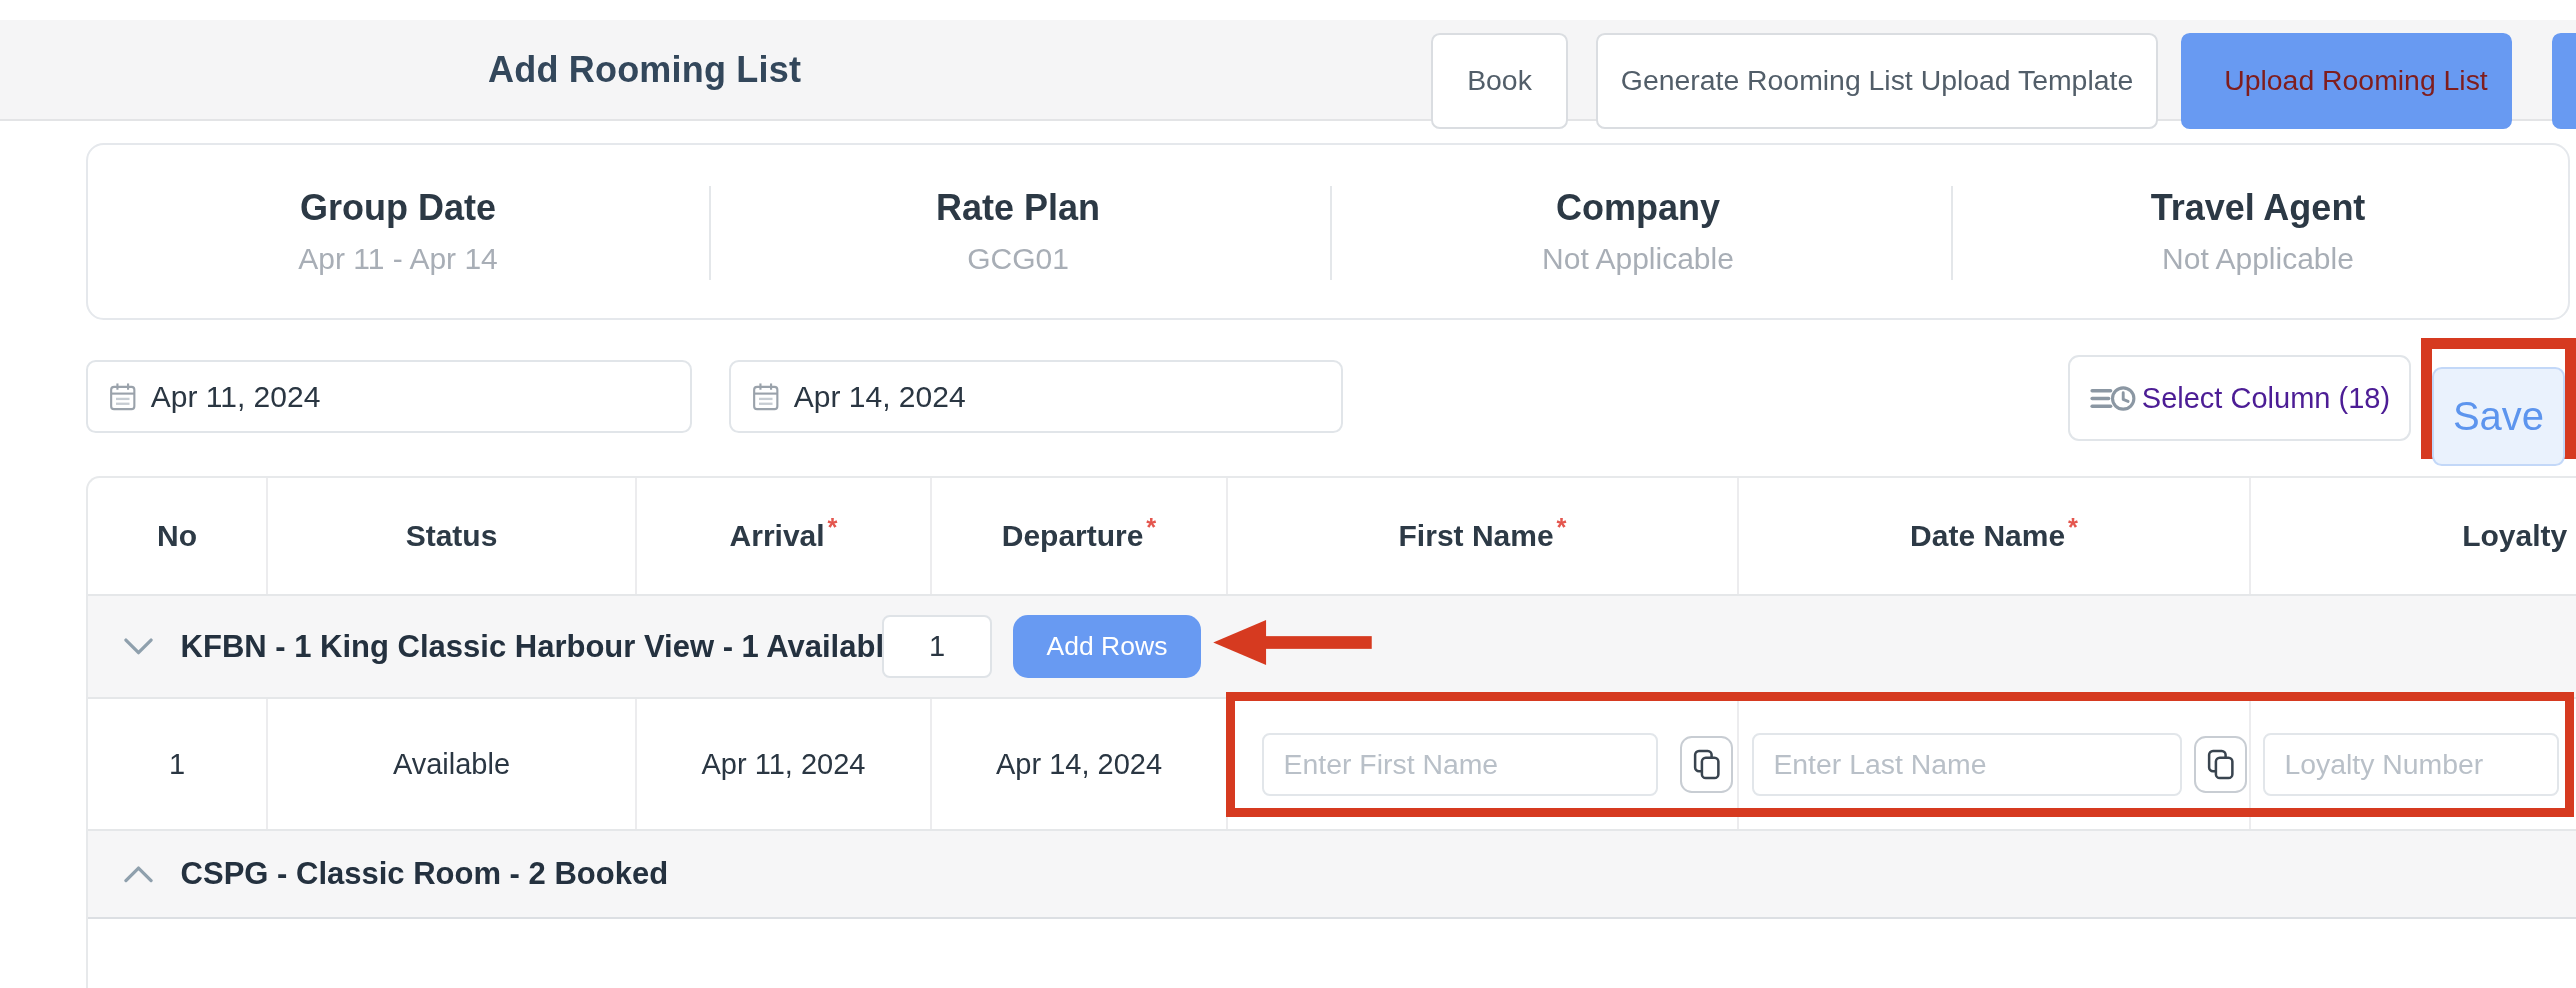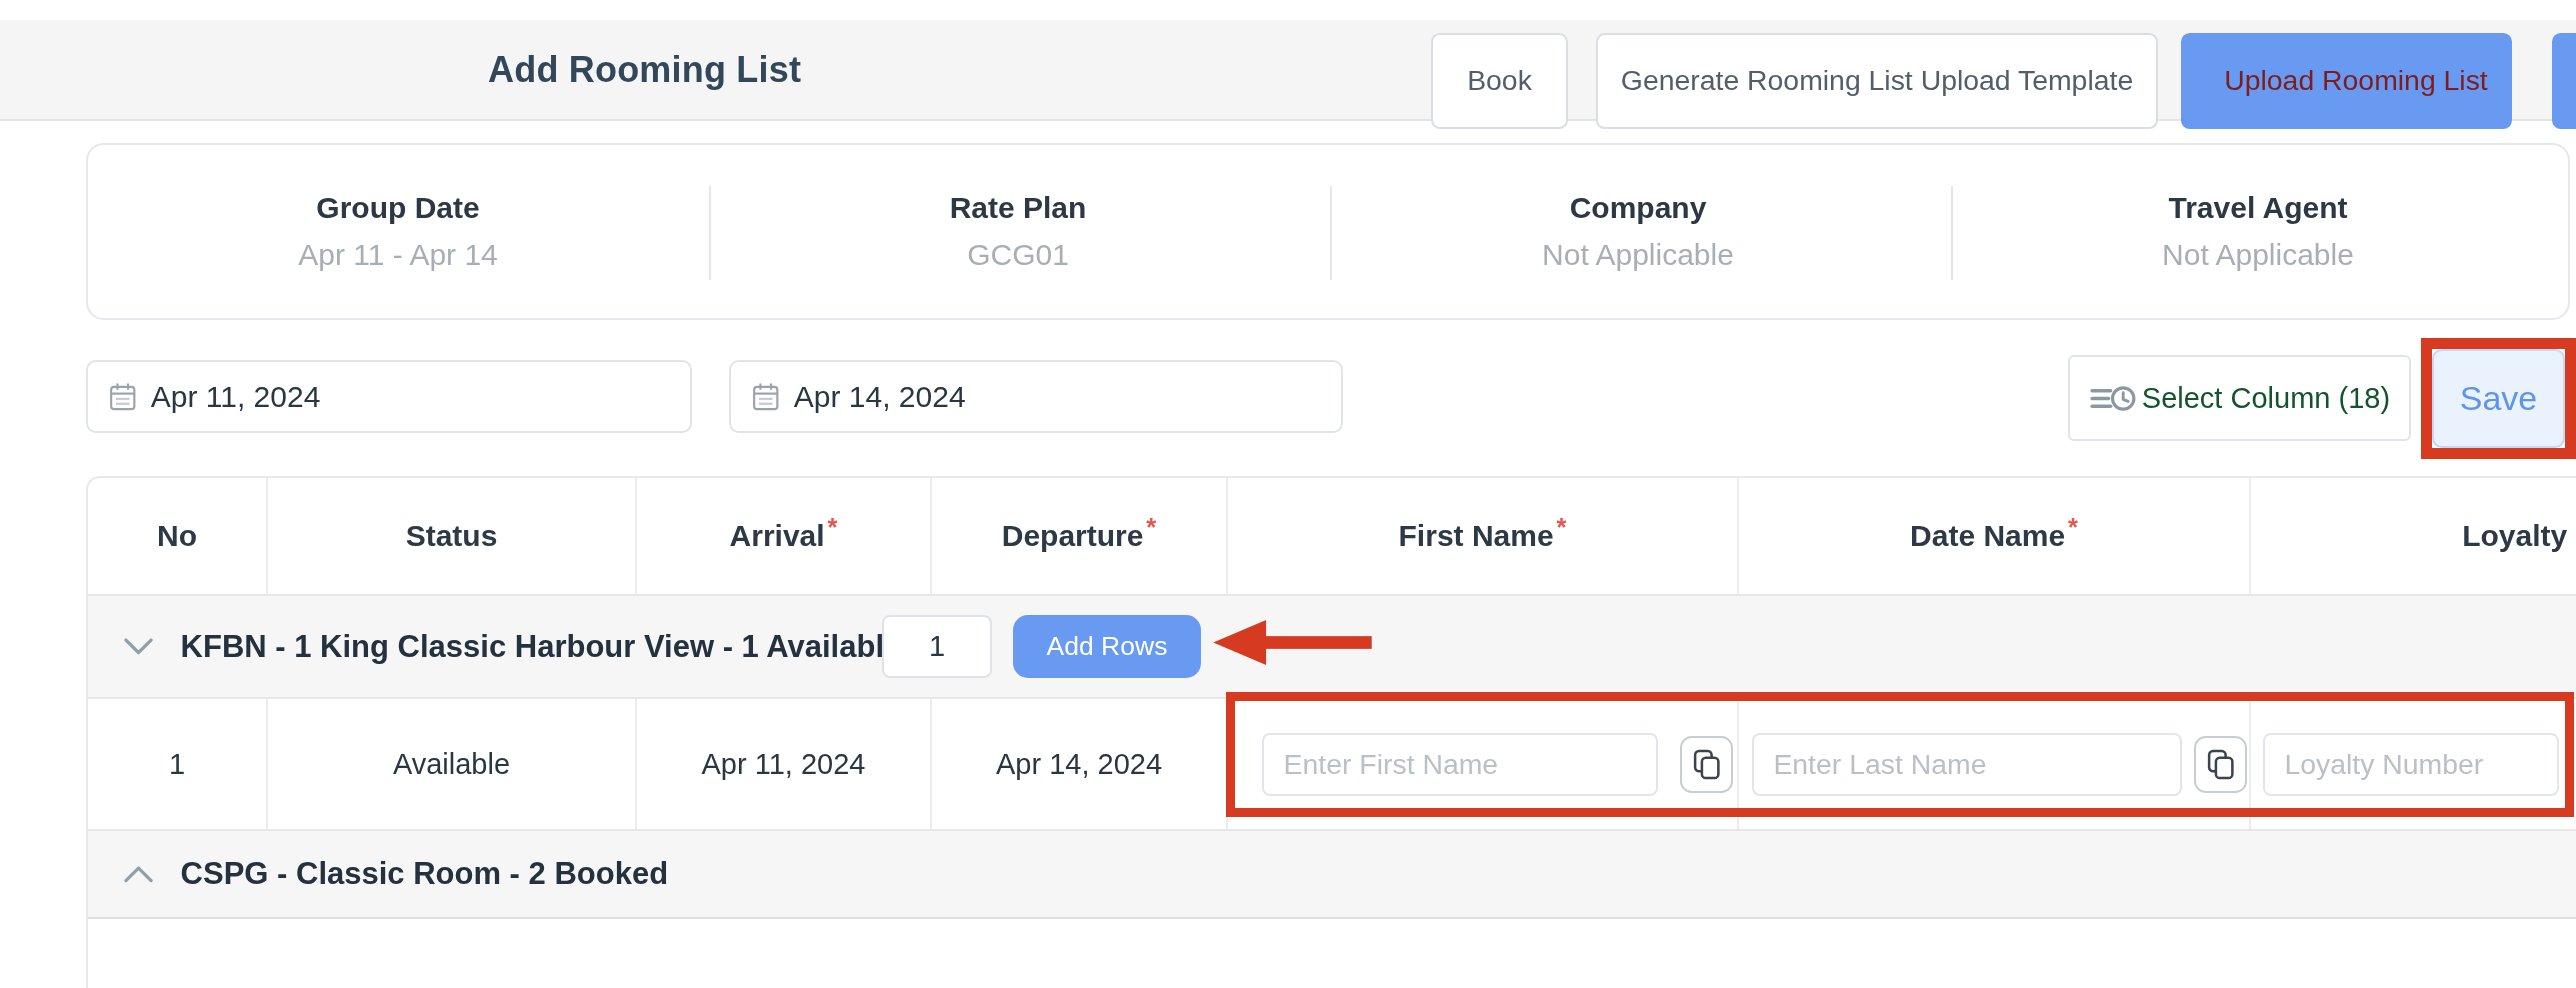--- a/index.html
+++ b/index.html
@@ -19,39 +19,39 @@
   .tb-btn.primary { background:#689af2; border-color:#689af2; color:#7f1d1d;padding-left:19px; }
   .btn-book { left:1431px; width:137px; }
   .btn-generate { left:1596px; width:562px; }
   .btn-upload { left:2181px; width:331px; }
   .btn-partial { left:2552px; width:69px; }
   
   .summary-card { position:absolute; left:86px; top:143px; width:2484px; height:177px;
     background:#fff; border:2px solid #e5e8ec; border-radius:17.7px;
     display:grid; grid-template-columns:repeat(4,1fr); }
   .summary-col { display:flex; flex-direction:column; align-items:center; justify-content:center; gap:12.8px; }
-  .summary-label { font-size:30px; font-weight:bold; color:#2c3945; }
+  .summary-label { font-size:36px; font-weight:bold; color:#2c3945; }
   .summary-value { font-size:30px; color:#a8aeb6; }
   .summary-divider { position:absolute; top:41px; height:94px; width:2px; background:#e4e7ea; }
   .sd1{ left:621px; } .sd2{ left:1242px; } .sd3{ left:1863px; }
   
   .date-field { position:absolute; top:360px; height:73px; background:#fff; border:2px solid #e1e5e9;
     border-radius:9.8px; display:flex; align-items:center; gap:14.7px; padding-left:20.6px;
     font-size:30px; color:#2a3642; cursor:pointer; }
   .df-start { left:86px; width:606px; }
   .df-end { left:729px; width:614px; }
   .select-col-btn { position:absolute; left:2068px; top:355px; width:343px; height:86px;
-    background:#fff; border:2px solid #e1e5e9; border-radius:6px; color:#14532d;
+    background:#fff; border:2px solid #e1e5e9; border-radius:11px; color:#4c1d95;
     display:flex; align-items:center; justify-content:center; gap:3.9px; font-size:29px;
     font-family:inherit; cursor:pointer; }
   .save-annotation { position:absolute; left:2421px; top:338px; width:155px; height:121px;
     border:11.8px solid #d63a20; }
   .save-btn { width:100%; height:100%; background:#eaf2fd; border:2px solid #c3d8f8; border-radius:9.8px;
-    color:#5d95ee; font-size:34px; font-family:inherit; display:flex; align-items:center; justify-content:center;
-    cursor:pointer; }
+    color:#5d95ee; font-size:40px; font-family:inherit; display:flex; align-items:center; justify-content:center;
+    cursor:pointer;margin-top:18px; }
   
   .grid-table { position:absolute; left:86px; top:476px; width:2815px; height:513px;
     border-top:2px solid #e7e9eb; border-left:2px solid #e7e9eb; border-top-left-radius:13.7px;
     background:#fff; overflow:hidden; }
   .trow { display:grid; grid-template-columns:180px 369px 295px 296px 511px 512px 651px; }
   .thead { height:118px; border-bottom:2px solid #e5e7e9; }
   .th, .td { display:flex; align-items:center; justify-content:center;
     border-right:2px solid #ececee; }
   .th { font-size:30px; font-weight:bold; color:#2d3a46; }
   .req { color:#e4564e; font-size:25.5px; margin-left:2.9px; transform:translateY(-8.8px); }

